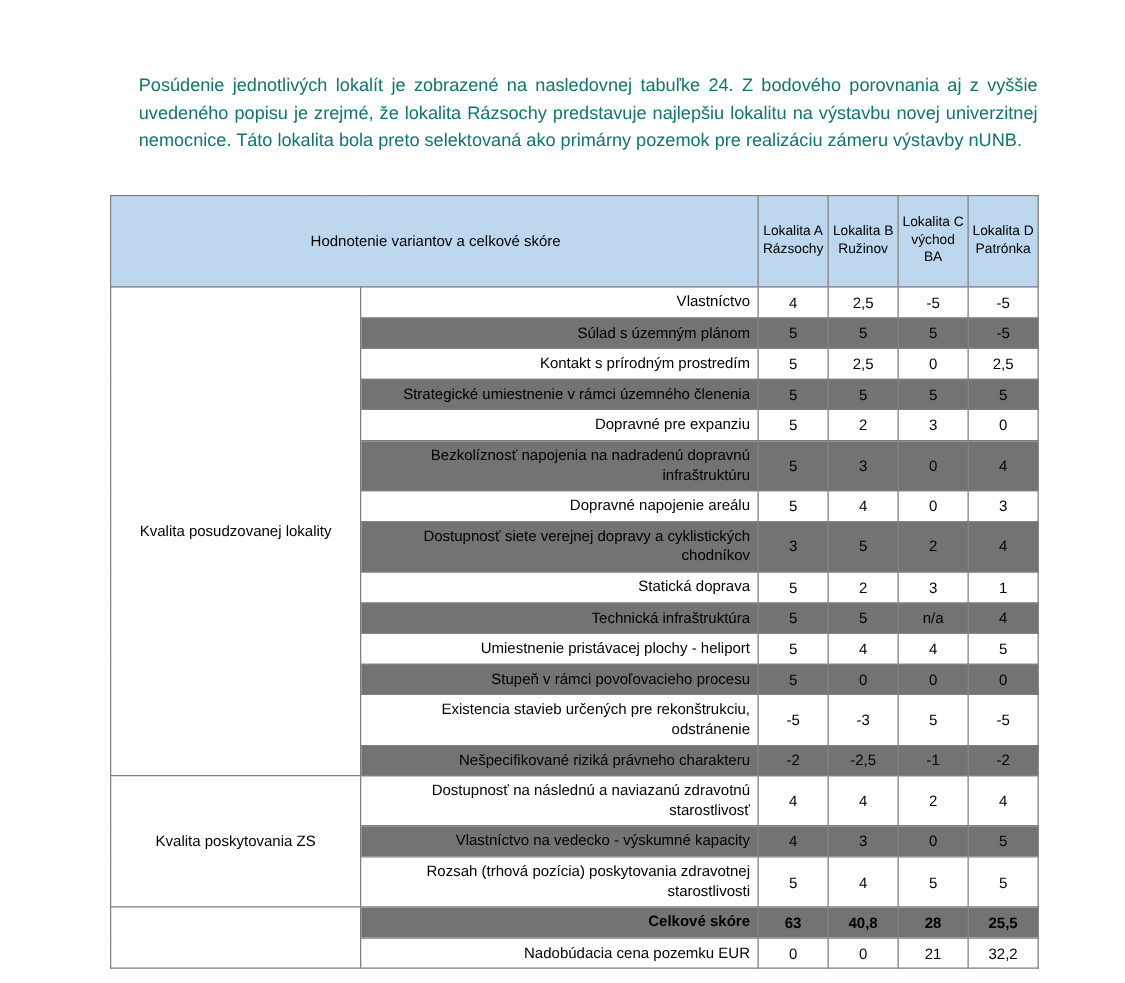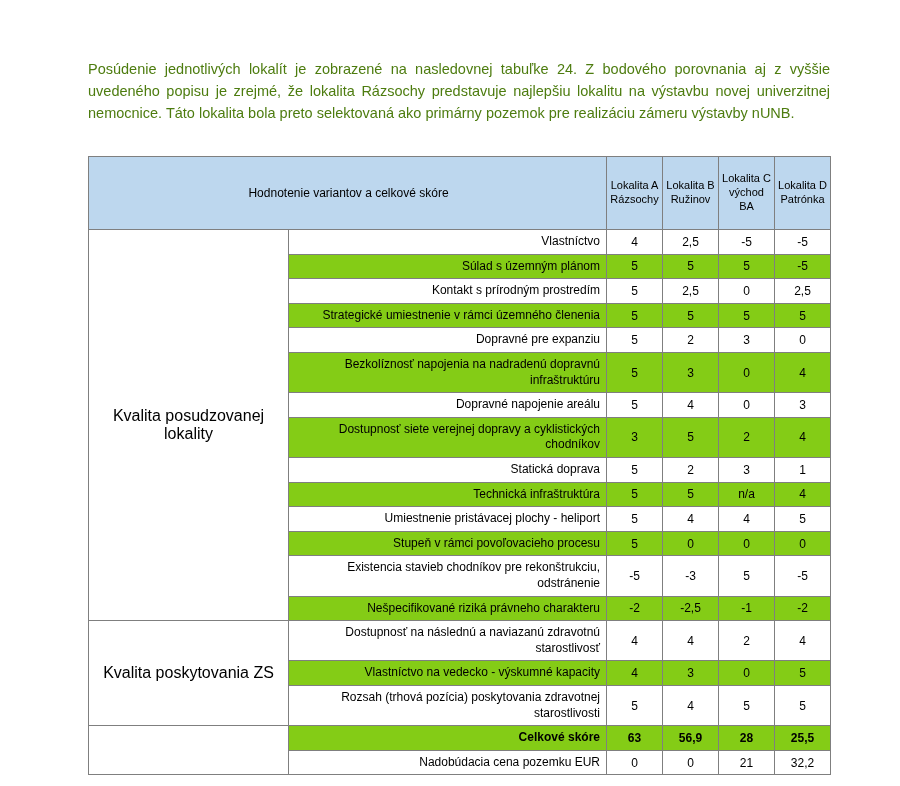--- a/index.html
+++ b/index.html
@@ -26,21 +26,22 @@
     font-size: 15.5px;
     font-weight: normal;
     margin: 8px 0 0 0;
     letter-spacing: 0.1px;
   }
   .intro {
     margin-top: 28px;
     font-size: 14.5px;
     line-height: 1.52;
     text-align: justify;
-    color: #4d7c0f;
+    color: #0f766e;
+    margin-left: 23px;
   }
   table.scores {
     margin-top: 32px;
     border-collapse: collapse;
     width: 742px;
     table-layout: fixed;
     font-size: 11.5px;
   }
   table.scores td, table.scores th {
     border: 1px solid #7f7f7f;
@@ -63,35 +64,35 @@
   thead th.head-col {
     background: #bdd7ee;
     text-align: center;
     font-size: 11px;
     line-height: 1.25;
     height: 64px;
     padding: 3px 2px;
   }
   td.group-cell {
     text-align: center;
-    font-size: 16px;
+    font-size: 12px;
     vertical-align: middle;
   }
   td.crit {
     text-align: right;
     font-size: 12px;
     line-height: 1.3;
     padding-left: 8px;
   }
   td.val {
     text-align: center;
     font-size: 12px;
   }
   tr.shaded td.crit, tr.shaded td.val {
-    background: #84cc16;
+    background: #737373;
   }
   tr.total td {
     font-weight: bold;
   }
   tr.total td.crit {
     font-weight: bold;
   }
   td.empty-group {
     border-right: 1px solid #7f7f7f;
   }
@@ -203,21 +204,21 @@
         <td class="val">5</td>
       </tr>
       <tr class="shaded">
         <td class="crit">Stupeň v rámci povoľovacieho procesu</td>
         <td class="val">5</td>
         <td class="val">0</td>
         <td class="val">0</td>
         <td class="val">0</td>
       </tr>
       <tr>
-        <td class="crit">Existencia stavieb chodníkov pre rekonštrukciu, odstránenie</td>
+        <td class="crit">Existencia stavieb určených pre rekonštrukciu, odstránenie</td>
         <td class="val">-5</td>
         <td class="val">-3</td>
         <td class="val">5</td>
         <td class="val">-5</td>
       </tr>
       <tr class="shaded">
         <td class="crit">Nešpecifikované riziká právneho charakteru</td>
         <td class="val">-2</td>
         <td class="val">-2,5</td>
         <td class="val">-1</td>
@@ -244,21 +245,21 @@
         <td class="val">5</td>
         <td class="val">4</td>
         <td class="val">5</td>
         <td class="val">5</td>
       </tr>
 
       <tr class="shaded total">
         <td class="empty-group" rowspan="2"></td>
         <td class="crit">Celkové skóre</td>
         <td class="val">63</td>
-        <td class="val">56,9</td>
+        <td class="val">40,8</td>
         <td class="val">28</td>
         <td class="val">25,5</td>
       </tr>
       <tr>
         <td class="crit">Nadobúdacia cena pozemku EUR</td>
         <td class="val">0</td>
         <td class="val">0</td>
         <td class="val">21</td>
         <td class="val">32,2</td>
       </tr>

